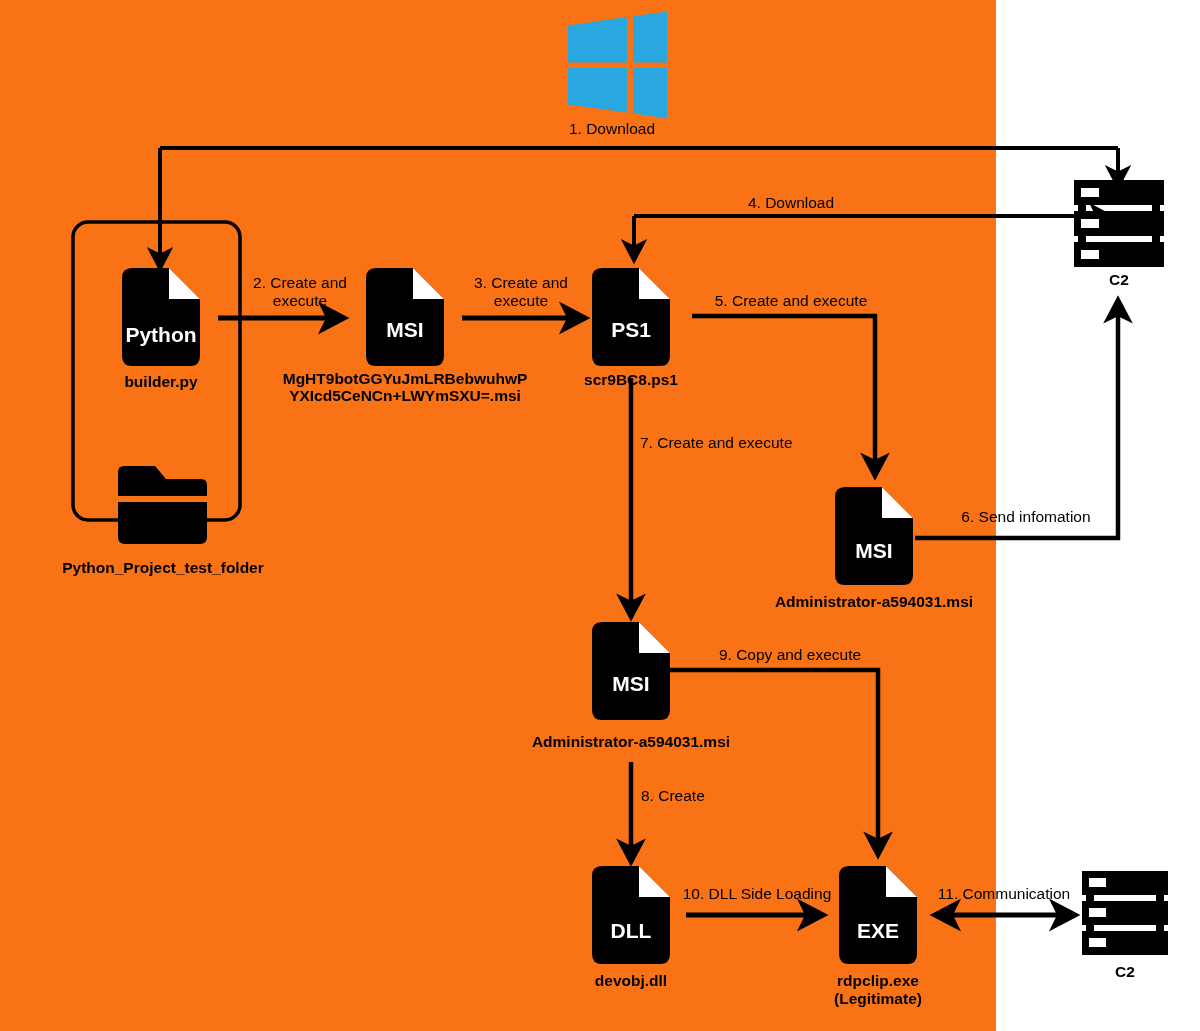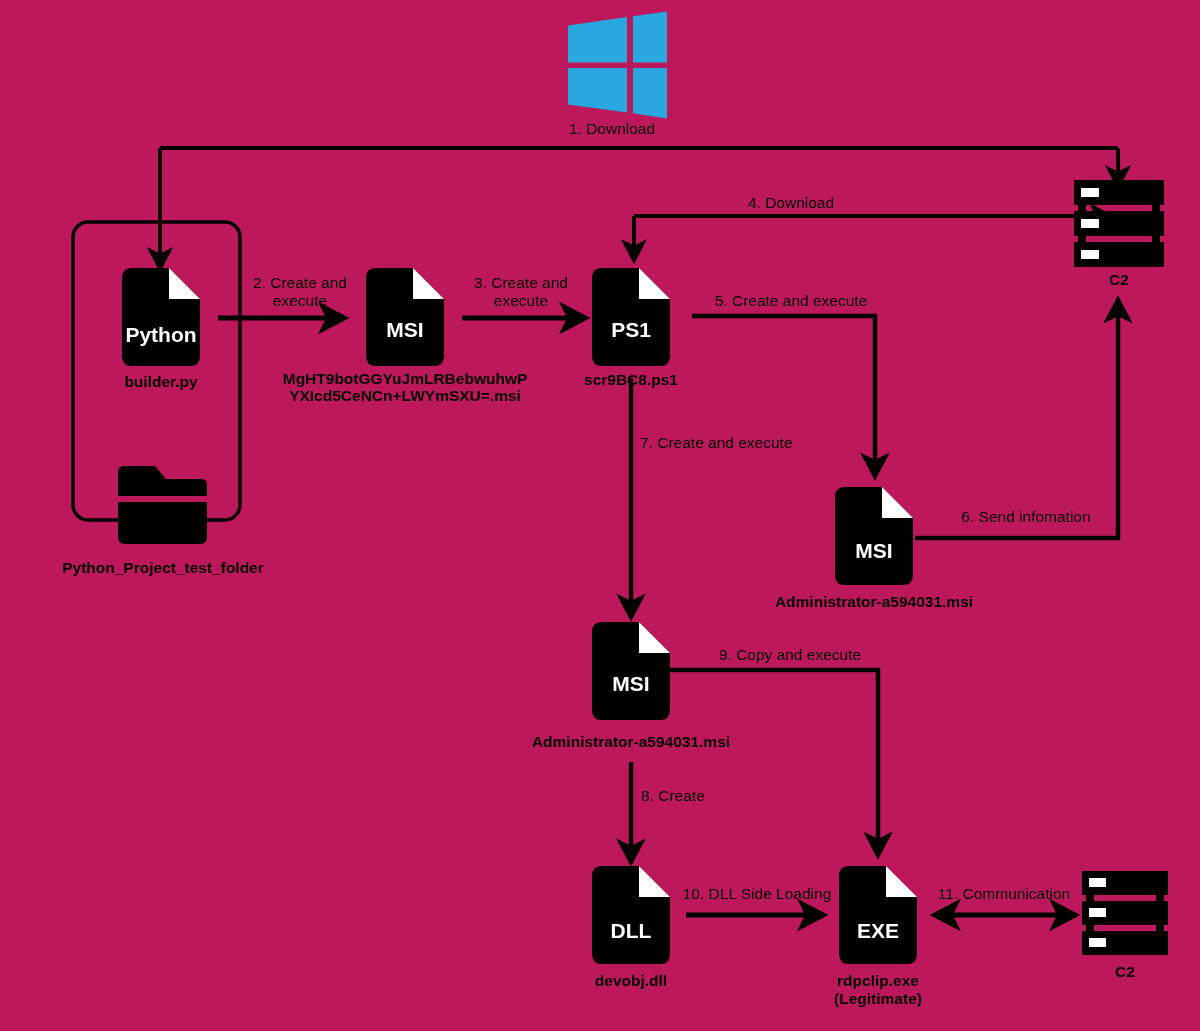--- a/index.html
+++ b/index.html
@@ -1,18 +1,18 @@
 <!DOCTYPE html>
 <html><head>
 <meta charset="utf-8">
 <style>
   html,body{margin:0;padding:0;background:#ffffff;}
   body{width:1200px;height:1031px;overflow:hidden;
        font-family:"Liberation Sans","DejaVu Sans",sans-serif;}
-  #stage{position:relative;width:1200px;height:1031px;background:#be185d;}
+  #stage{position:relative;width:996px;height:1031px;background:#f97316;}
   svg#diagram{position:absolute;left:0;top:0;width:1200px;height:1031px;display:block;}
   .edge-label{font-family:"Liberation Sans","DejaVu Sans",sans-serif;font-size:15.5px;fill:#000;}
   .node-label{font-family:"Liberation Sans","DejaVu Sans",sans-serif;font-size:15.5px;font-weight:bold;fill:#000;}
   .icon-text{font-family:"Liberation Sans","DejaVu Sans",sans-serif;font-size:21px;font-weight:bold;fill:#ffffff;}
   .srv-label{font-family:"Liberation Sans","DejaVu Sans",sans-serif;font-size:15.5px;font-weight:bold;fill:#000;}
 </style>
 </head>
 <body>
 
 <div id="stage">

